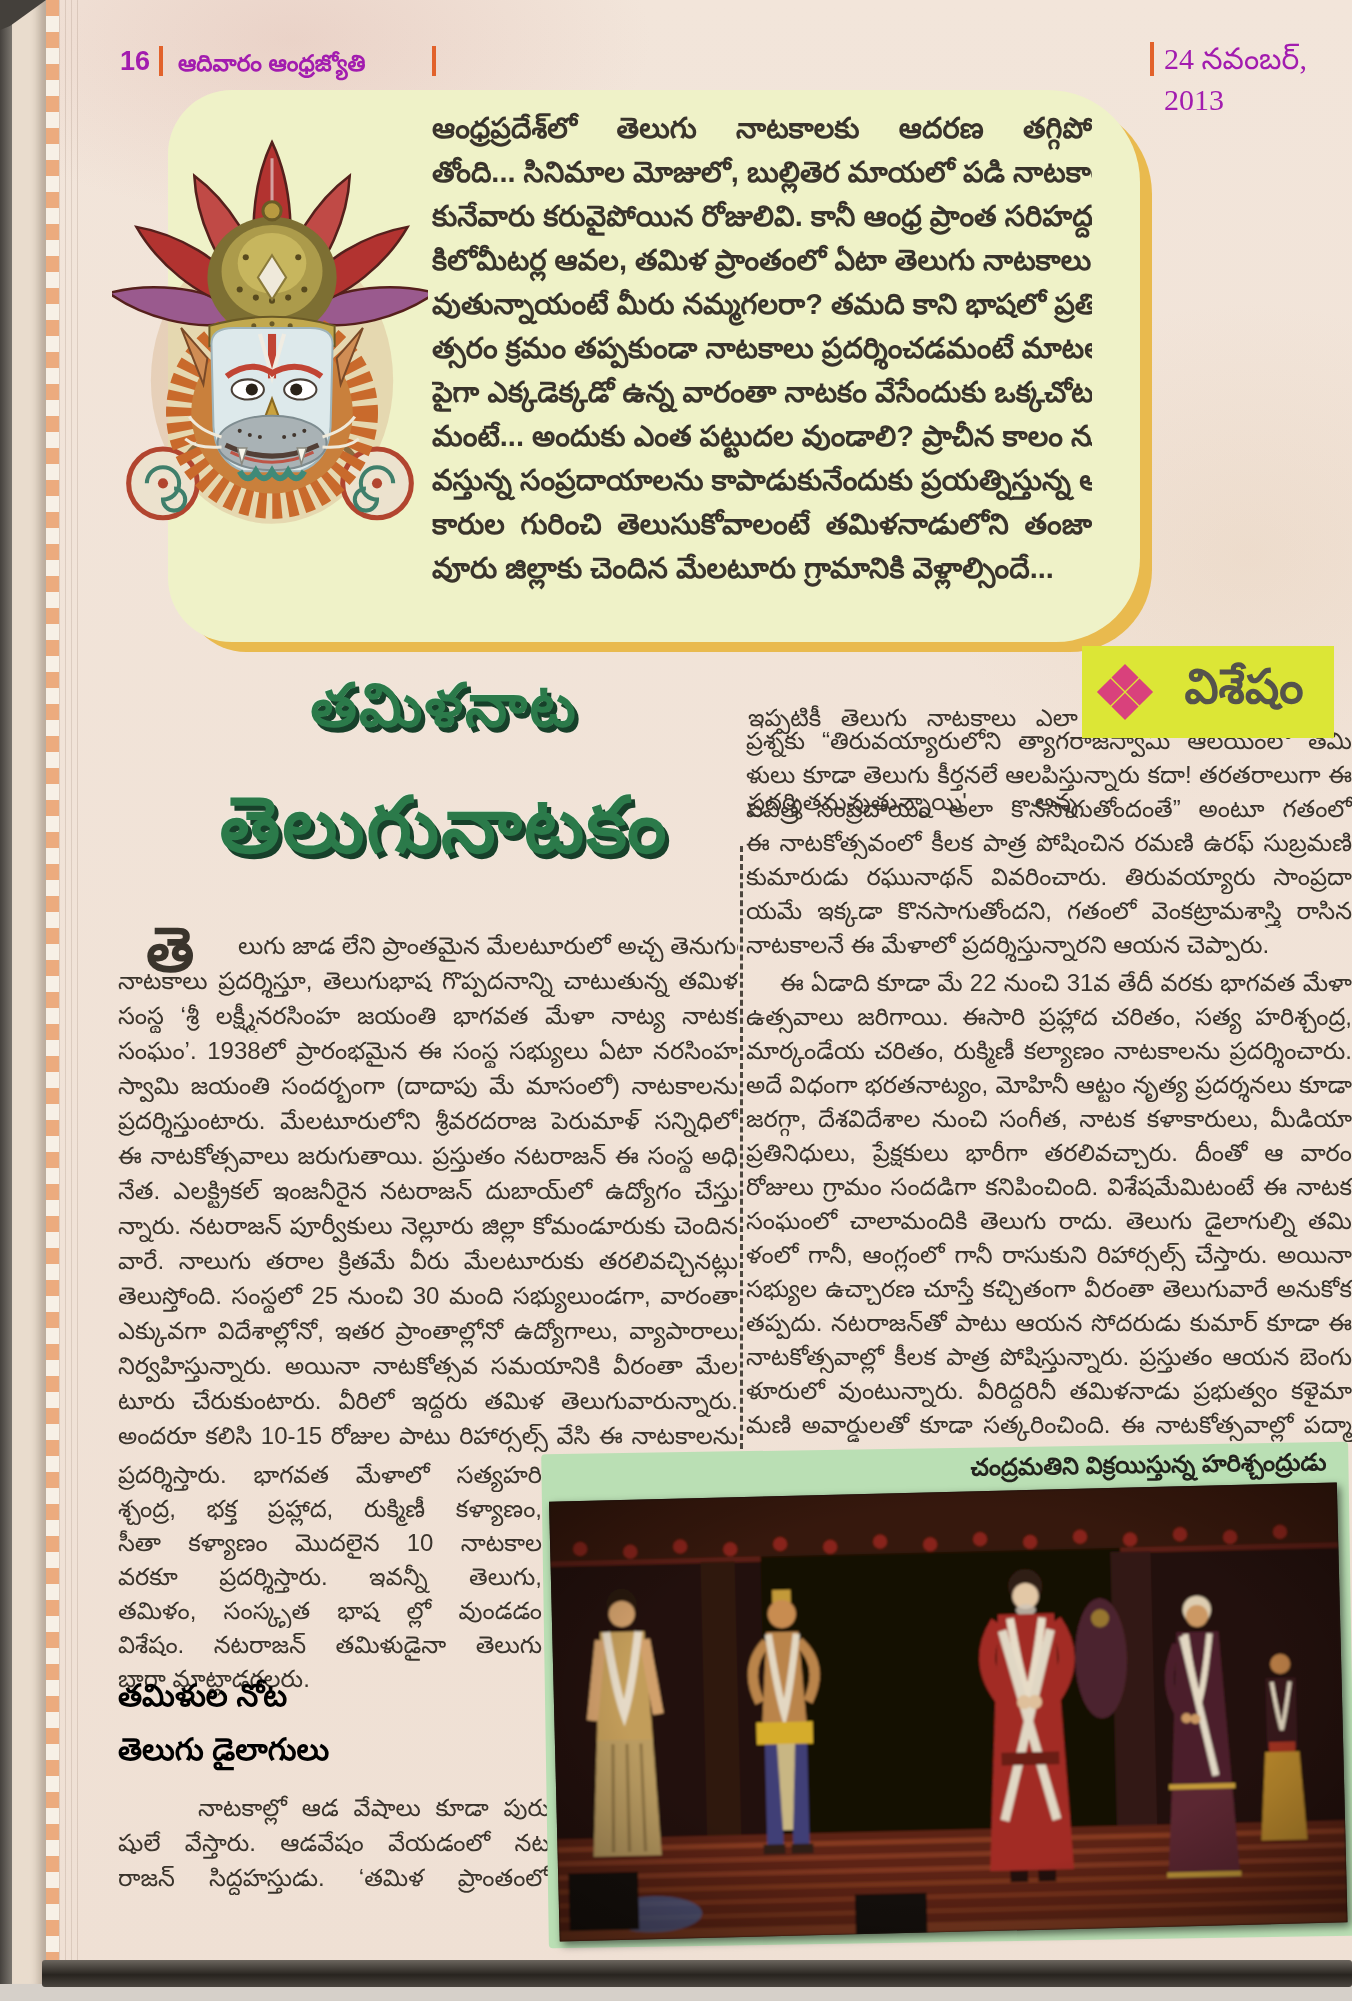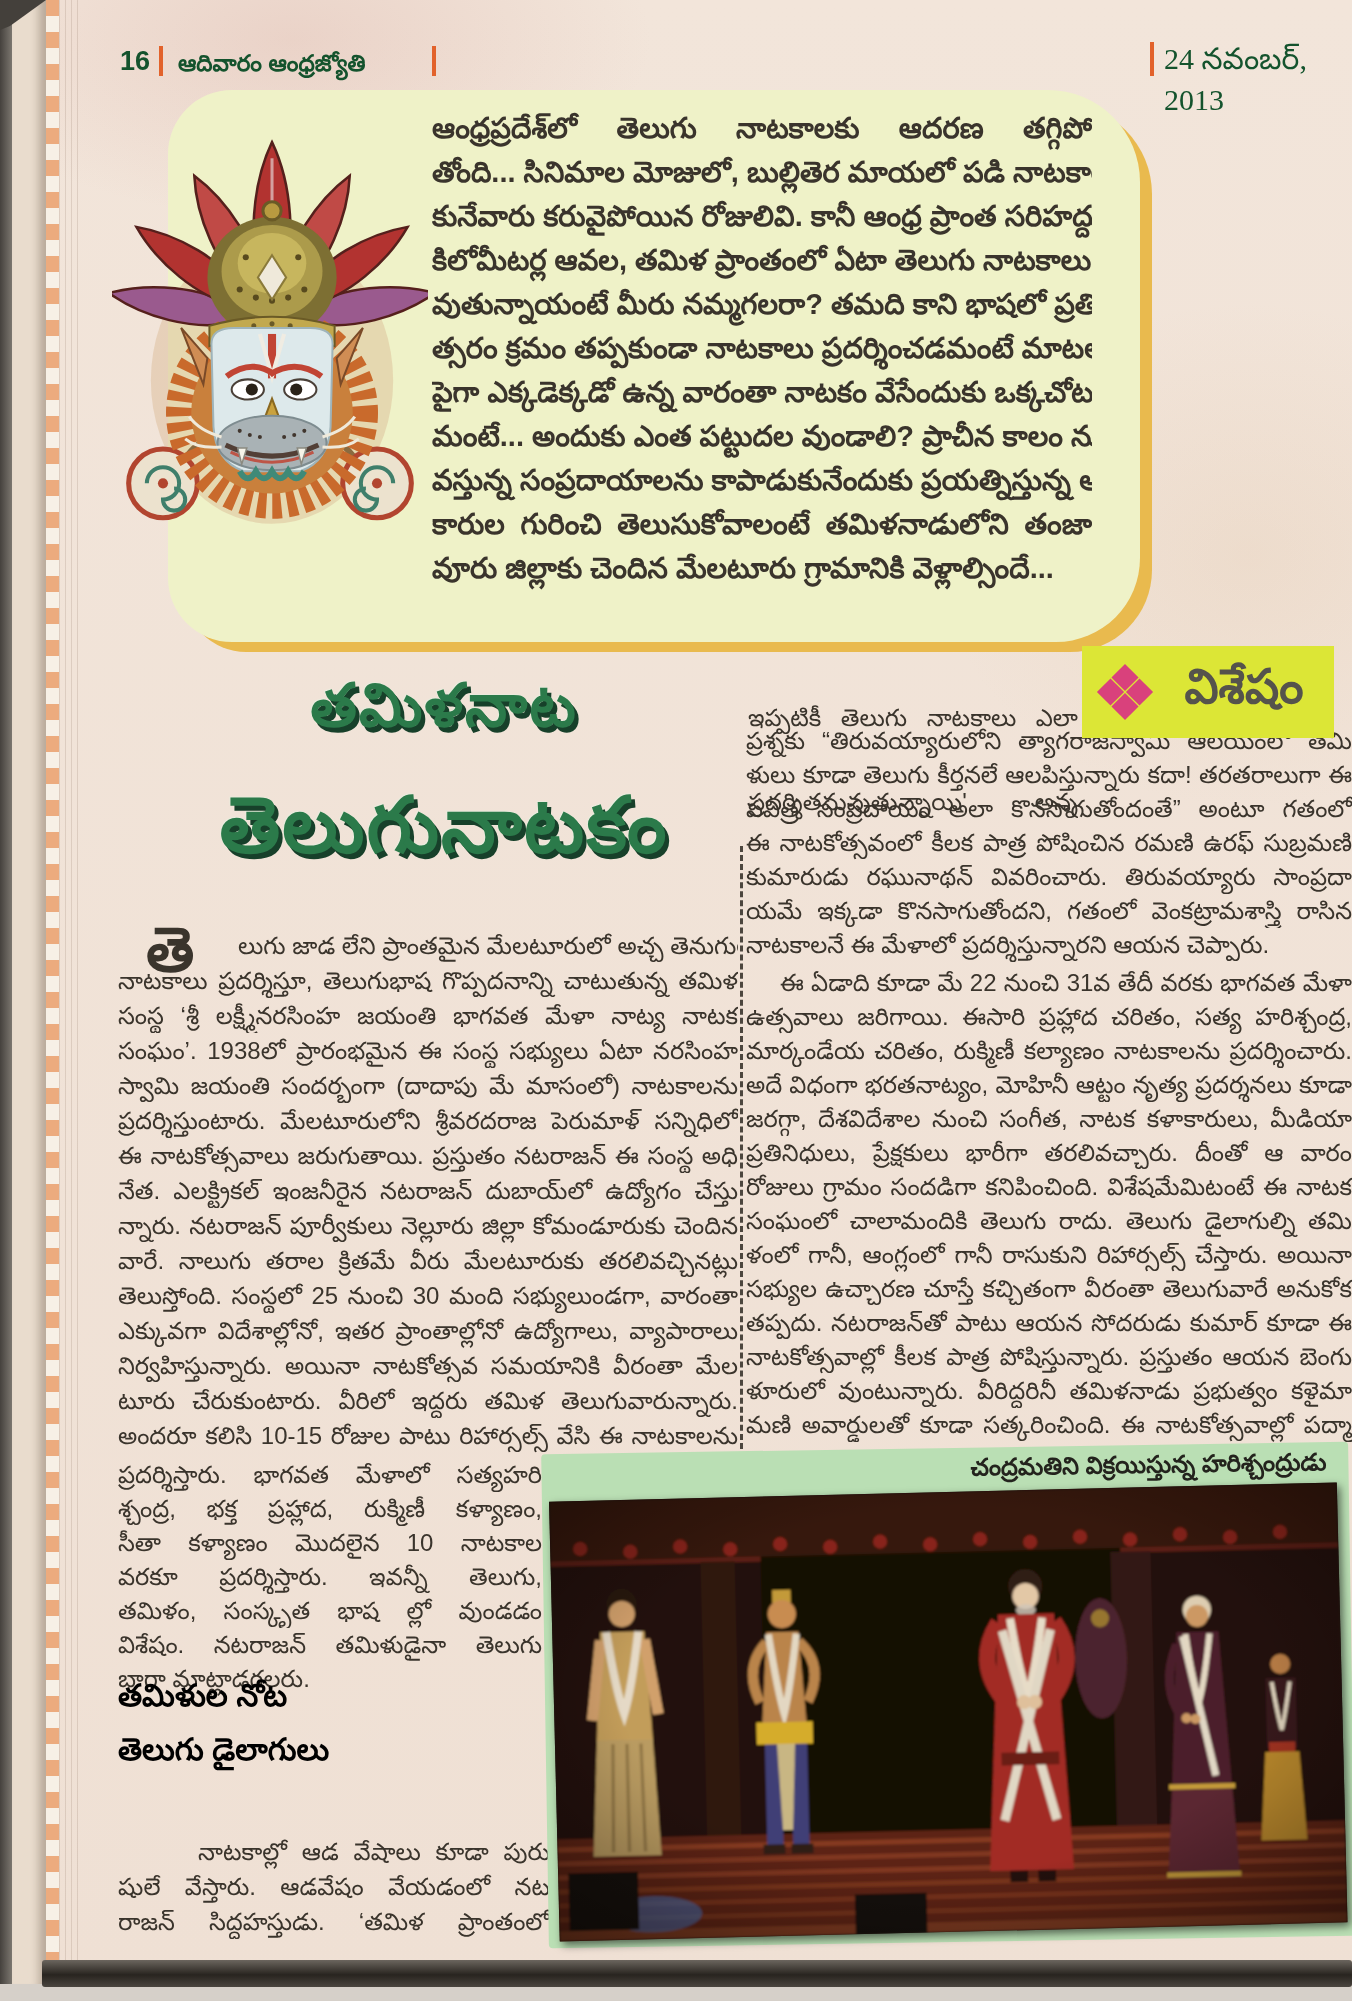--- a/index.html
+++ b/index.html
@@ -24,21 +24,21 @@
   .page{position:absolute;left:59px;top:0;width:1293px;height:1982px;
     background:
       radial-gradient(600px 300px at 18% 2%,rgba(216,168,158,.30),rgba(0,0,0,0) 60%),
       radial-gradient(520px 420px at 92% 28%,rgba(222,192,160,.22),rgba(0,0,0,0) 60%),
       linear-gradient(#f2e5da,#efe0d4);}
   .bottom-band{position:absolute;left:42px;top:1960px;width:1310px;height:27px;
     background:linear-gradient(#6b655e,#28241f 55%,#4a453f);border-radius:3px;z-index:6;}
   .below-band{position:absolute;left:0;top:1984px;width:1352px;height:17px;background:#d6d0c9;z-index:5;}
 
   
-  .hdr{position:absolute;z-index:5;color:#14532d;}
+  .hdr{position:absolute;z-index:5;color:#a21caf;}
   .hdr-no{left:120px;top:46px;font-size:27px;font-weight:700;}
   .hdr-bar{position:absolute;width:4px;height:30px;background:#e2622b;z-index:5;}
   .hdr-title{left:178px;top:50px;font-size:23px;font-weight:700;}
   .hdr-date{left:1164px;top:42px;font-size:30px;font-family:"Liberation Serif",serif;}
 
   
   .leadbox{position:absolute;left:168px;top:90px;width:972px;height:552px;
     background:#eff2c8;border-radius:64px 92px 84px 64px;
     box-shadow:14px 12px 0 -2px #e9ba4e;z-index:4;}
   .leadtext{position:absolute;left:432px;top:106px;width:660px;z-index:6;
@@ -85,21 +85,21 @@
   .lc-p1{left:118px;top:928px;width:620px;font-size:24px;}
   .lc-p1 .tline{height:35px;line-height:35px;}
   .lc-p1 .tline:first-child{padding-left:120px;}
   .lc-p2{left:118px;top:1458px;width:424px;font-size:24px;}
   .lc-p2 .tline{height:34px;line-height:34px;}
   .lc-p2 .tline:last-child{text-align-last:left;}
   .subhead{position:absolute;left:118px;width:424px;
     font-size:31px;font-weight:700;color:#000000;z-index:5;}
   .subhead1{top:1678px;}
   .subhead2{top:1732px;}
-  .lc-p3{left:118px;top:1790px;width:432px;font-size:24px;margin-top:44px;}
+  .lc-p3{left:118px;top:1790px;width:432px;font-size:24px;}
   .lc-p3 .tline{height:35px;line-height:35px;}
   .lc-p3 .tline:first-child{padding-left:80px;}
 
   
   .photo-mat{position:absolute;left:545px;top:1448px;width:807px;height:494px;
     background:#badfb4;transform:rotate(-0.9deg);border-radius:4px;z-index:6;}
   .photo-caption{position:absolute;top:6px;right:22px;font-size:24px;font-weight:700;color:#23231d;}
   .photo-frame{position:absolute;left:9px;top:44px;width:788px;height:440px;
     background:#190f08;transform:rotate(-0.5deg);overflow:hidden;
     box-shadow:3px 4px 8px rgba(0,0,0,.55);}

